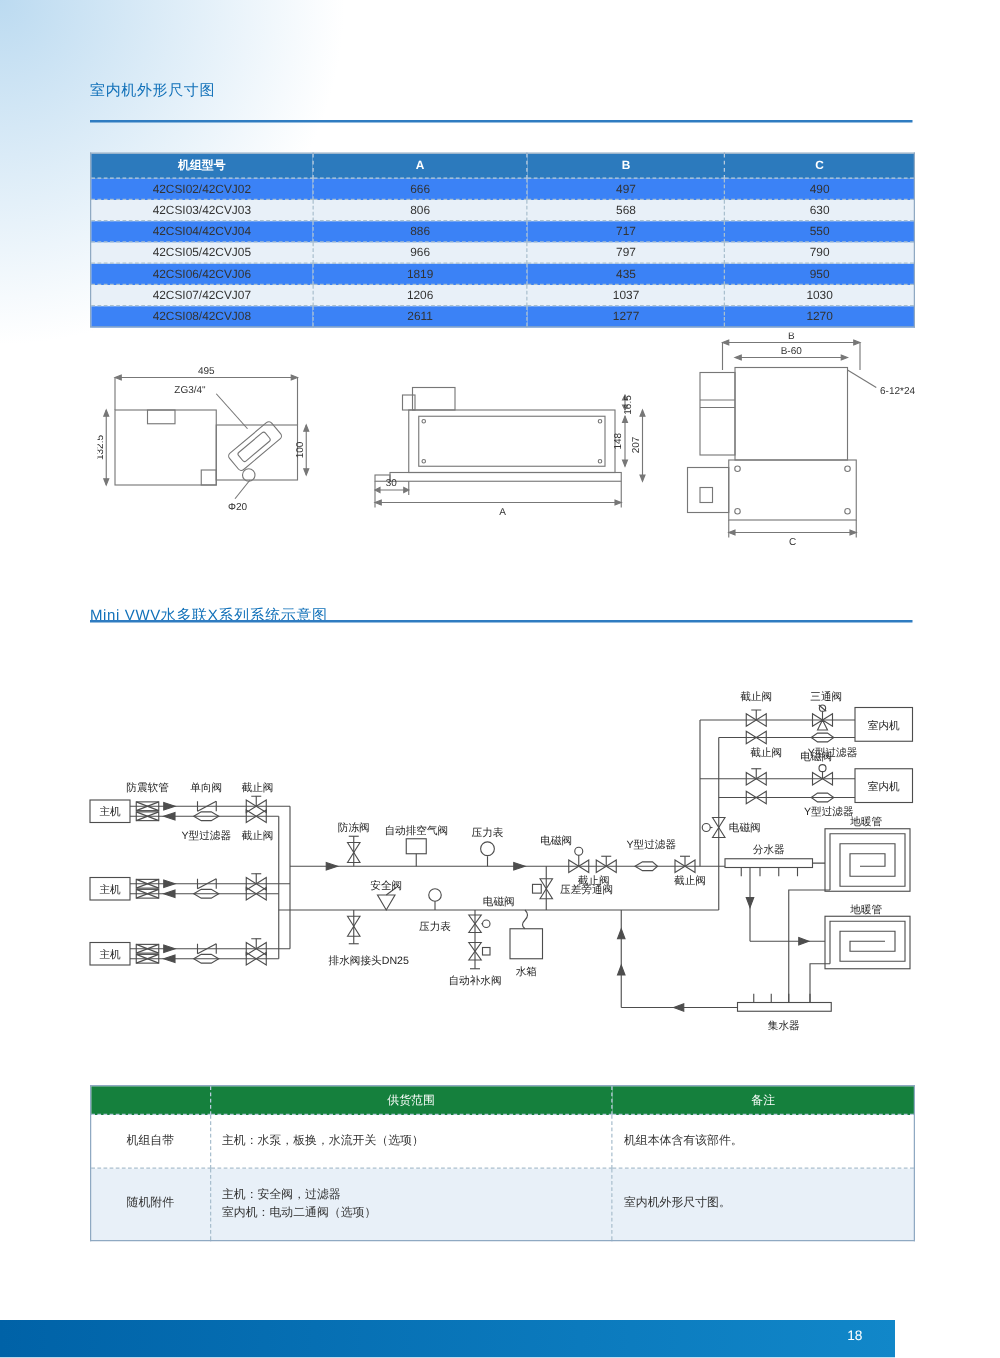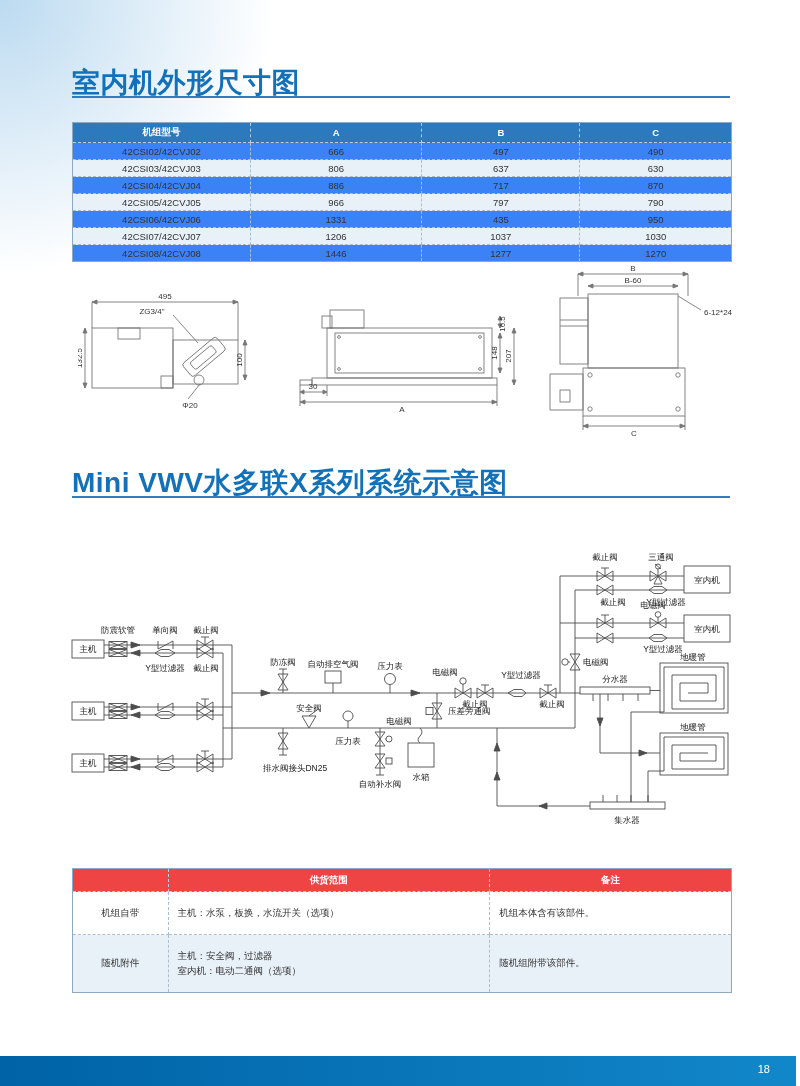--- a/index.html
+++ b/index.html
@@ -1,44 +1,44 @@
 <!DOCTYPE html>
 <html><head>
 <meta charset="utf-8">
 <style>
   html,body{margin:0;padding:0;}
   body{font-family:"Liberation Sans","DejaVu Sans",sans-serif;background:#fff;}
   .page{position:relative;width:800px;height:1086px;background:#fff;overflow:hidden;}
   .corner-tint{position:absolute;top:0;left:0;width:300px;height:300px;
     background:radial-gradient(circle at 0 0, rgba(176,212,238,.85), rgba(255,255,255,0) 65%);}
-  .section-title{position:absolute;left:72px;width:660px;color:#1271B9;font-size:28px;font-weight:bold;letter-spacing:.5px;}
+  .section-title{position:absolute;left:72px;width:660px;color:#1271B9;font-size:12px;font-weight:normal;letter-spacing:.5px;}
   .title-rule{position:absolute;left:72px;width:658px;height:0;border-top:2px solid #2F7CC1;}
 
   
   .dim-table{position:absolute;left:72px;top:122px;width:660px;border-collapse:collapse;
     font-size:9.5px;color:#333;table-layout:fixed;border:1px solid #8FA9C2;}
   .dim-table th{background:#2C7ABD;color:#fff;font-weight:bold;height:17px;border:1px dashed #B9CBDD;}
   .dim-table td{height:14px;text-align:center;border:1px dashed #A9BFCE;background:#3b82f6;}
   .dim-table tbody tr:nth-child(even) td{background:#E8F0F8;}
 
   
   .supply-table{position:absolute;left:72px;top:868px;width:660px;border-collapse:collapse;
     font-size:9.5px;color:#333;table-layout:fixed;border:1px solid #8FA9C2;}
-  .supply-table th{background:#ef4444;color:#fff;font-weight:bold;height:20px;border:1px dashed #B9CBDD;}
+  .supply-table th{background:#15803d;color:#fff;font-weight:normal;height:20px;border:1px dashed #B9CBDD;}
   .supply-table td{border:1px dashed #A9BFCE;background:#fff;padding:14px 9px;white-space:pre-line;line-height:1.5;}
   .supply-table td:first-child{text-align:center;padding:5px 20px;}
   .supply-table tbody tr:nth-child(even) td{background:#E8F0F8;}
 
   .drawing{position:absolute;}
   .diagram{position:absolute;left:65px;top:523px;}
   svg text{font-family:"Liberation Sans","DejaVu Sans",sans-serif;}
   .lbl{font-size:8.5px;fill:#222;}
   .dimtxt{font-size:8px;fill:#333;}
 
-  .footer-bar{position:absolute;left:0;bottom:0;width:796px;height:30px;
+  .footer-bar{position:absolute;left:0;bottom:0;width:716px;height:30px;
     background:linear-gradient(90deg,#0062A7,#1187C9);}
   .page-num{position:absolute;right:26px;top:7px;color:#fff;font-size:11px;}
 </style>
 </head>
 <body>
 
 <div class="page">
   <div class="corner-tint"></div>
 
   <div class="section-title" style="top:64px;">室内机外形尺寸图</div>
@@ -62,50 +62,50 @@
     <tbody>
         <tr>
           <td>42CSI02/42CVJ02</td>
           <td>666</td>
           <td>497</td>
           <td>490</td>
         </tr>
         <tr>
           <td>42CSI03/42CVJ03</td>
           <td>806</td>
-          <td>637</td>
+          <td>568</td>
           <td>630</td>
         </tr>
         <tr>
           <td>42CSI04/42CVJ04</td>
           <td>886</td>
           <td>717</td>
-          <td>870</td>
+          <td>550</td>
         </tr>
         <tr>
           <td>42CSI05/42CVJ05</td>
           <td>966</td>
           <td>797</td>
           <td>790</td>
         </tr>
         <tr>
           <td>42CSI06/42CVJ06</td>
-          <td>1331</td>
+          <td>1819</td>
           <td>435</td>
           <td>950</td>
         </tr>
         <tr>
           <td>42CSI07/42CVJ07</td>
           <td>1206</td>
           <td>1037</td>
           <td>1030</td>
         </tr>
         <tr>
           <td>42CSI08/42CVJ08</td>
-          <td>1446</td>
+          <td>2611</td>
           <td>1277</td>
           <td>1270</td>
         </tr>
       </tbody>
   </table>
 
   <svg class="drawing" style="left:78px;top:288px;" width="178" height="124" viewBox="0 0 178 124">
     <g stroke="#777" stroke-width="0.9" fill="none">
       <line x1="14" y1="14" x2="160" y2="14"></line>
       <path d="M14,14 l5,-2 v4 z M160,14 l-5,-2 v4 z" fill="#777"></path>
@@ -189,21 +189,21 @@
         <line x1="147" y1="150" x2="147" y2="164"></line>
       <line x1="45" y1="160" x2="147" y2="160"></line>
       <path d="M45,160 l5,-2 v4 z M147,160 l-5,-2 v4 z" fill="#777"></path>
     </g>
     <text class="dimtxt" x="95" y="5" text-anchor="middle">B</text>
     <text class="dimtxt" x="95" y="17" text-anchor="middle">B-60</text>
     <text class="dimtxt" x="166" y="49" text-anchor="start">6-12*24</text>
     <text class="dimtxt" x="96" y="170" text-anchor="middle">C</text>
   </svg>
 
-  <div class="section-title" style="top:464px;">Mini VWV水多联X系列系统示意图</div>
+  <div class="section-title" style="top:484px;">Mini VWV水多联X系列系统示意图</div>
   <div class="title-rule" style="top:496px;"></div>
 
   <svg class="diagram" width="680" height="332" viewBox="0 0 680 332">
     <g stroke="#4d4d4d" stroke-width="0.9" fill="none">
 
       <rect x="7" y="117" width="32" height="18"></rect>
       <rect x="7" y="179" width="32" height="18"></rect>
       <rect x="7" y="231" width="32" height="18"></rect>
 
       <line x1="39" y1="122" x2="167" y2="122"></line>
@@ -443,21 +443,21 @@
     <tbody>
         <tr>
           <td>机组自带</td>
           <td>主机：水泵，板换，水流开关（选项）</td>
           <td>机组本体含有该部件。</td>
         </tr>
         <tr>
           <td>随机附件</td>
           <td>主机：安全阀，过滤器
 室内机：电动二通阀（选项）</td>
-          <td>随机组附带该部件。</td>
+          <td>室内机外形尺寸图。</td>
         </tr>
       </tbody>
   </table>
 
   <div class="footer-bar">
     <div class="page-num">18</div>
   </div>
 </div>
 
 </body></html>

